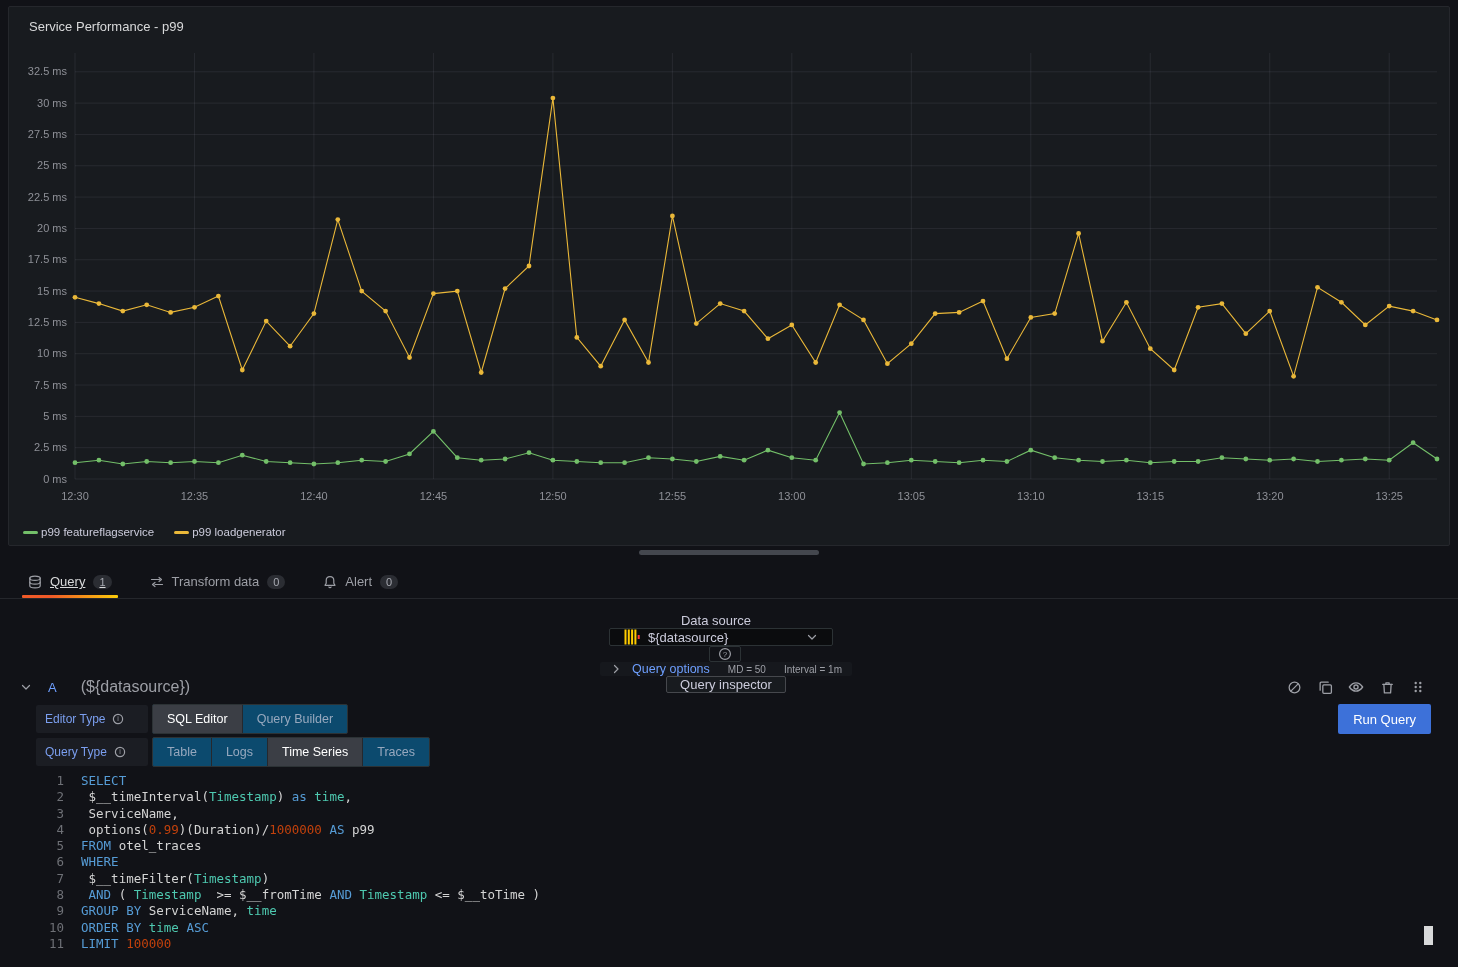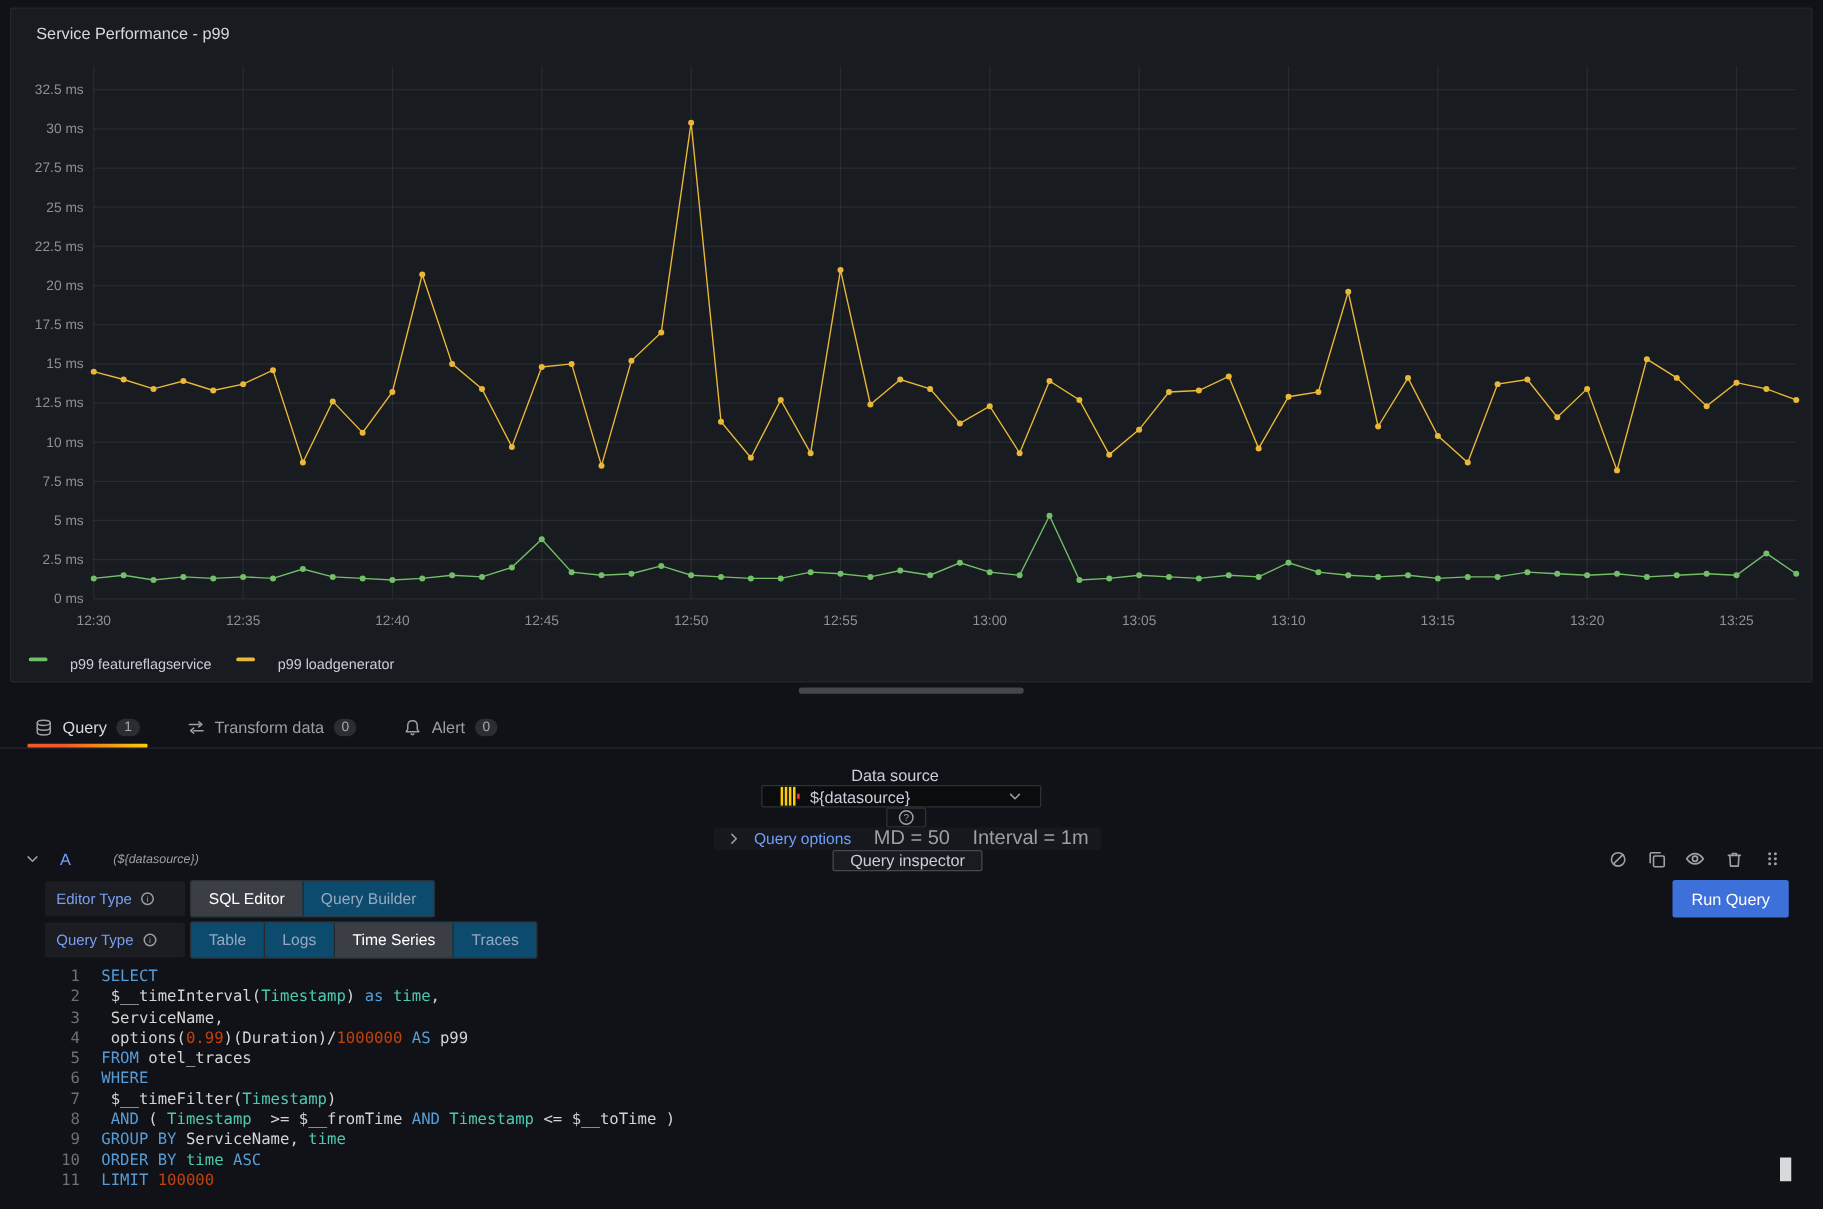--- a/index.html
+++ b/index.html
@@ -10,58 +10,58 @@
 
   
   .panel { position:absolute; left:8px; top:6px; width:1442px; height:540px;
     background:#181b1f; border:1px solid #25272c; border-radius:2px; }
   .panel-title { position:absolute; top:12px; left:20px; font-size:13px; font-weight:500; color:#d8d9da; }
   #chart-svg { position:absolute; left:4px; top:34px; }
   .ylab { fill:#8e9097; font-size:11px; text-anchor:end; font-family:"Liberation Sans",sans-serif; }
   .xlab { fill:#8e9097; font-size:11px; text-anchor:middle; font-family:"Liberation Sans",sans-serif; }
   .grid { stroke:rgba(204,204,220,0.09); stroke-width:1; }
   .legend { position:absolute; left:14px; bottom:7px; display:flex; gap:20px; align-items:center; }
-  .legend-item { display:flex; align-items:flex-start; gap:18px; font-size:11.5px; color:#ccccdc; cursor:pointer; }
+  .legend-item { display:flex; align-items:center; gap:3px; font-size:11.5px; color:#ccccdc; cursor:pointer; }
   .legend-marker { width:15px; height:3px; border-radius:2px; }
 
   
   .resize-handle { position:absolute; top:550px; left:50%; transform:translateX(-50%);
     width:180px; height:5px; background:#44474e; border-radius:3px; }
 
   
   .tabs-bar { position:absolute; top:565px; left:0; width:1458px; height:34px;
     border-bottom:1px solid #25272c; display:flex; align-items:stretch; padding-left:16px; }
   .tab { position:relative; display:flex; align-items:center; gap:8px; padding:0 12px;
     margin-right:14px; font-size:13px; color:#9d9fa6; }
-  .tab.active { color:#d8d9da; }
+  .tab.active { color:#d8d9da;text-decoration:underline; }
   .tab.active::after { content:""; position:absolute; left:6px; right:6px; bottom:0; height:3px;
     background:linear-gradient(90deg,#f05a28 30%,#fbca0a 99%); border-radius:1px; }
   .tab-count { background:#2b2d33; border-radius:9px; padding:1px 6px; font-size:11px; color:#a8aab2; }
 
   
   .toolbar { position:absolute; top:613px; left:14px; right:30px; height:32px;
     display:flex; align-items:center;flex-direction:column; }
   .ds-label { font-size:13px; color:#ccccdc; margin-right:10px; }
   .ds-picker { width:224px; height:32px; background:#0b0c0e; border:1px solid #2c3235; border-radius:2px;
     display:flex; align-items:center; padding:0 14px; gap:8px; cursor:pointer; }
   .ds-picker .ds-value { flex:1; font-size:13px; color:#ccccdc; white-space:nowrap; overflow:hidden; }
   .help-btn { width:32px; height:32px; margin-left:8px; border:1px solid #2c3235; border-radius:2px;
     display:flex; align-items:center; justify-content:center; }
   .query-options-bar { flex:1; height:32px; margin-left:10px; background:#16181d; border-radius:2px;
     display:flex; align-items:center; padding:0 10px; gap:10px; }
   .qo-label { font-size:12.5px; color:#6e9fff; cursor:pointer; }
-  .qo-stat { font-size:16px; color:#9d9fa6; margin-left:8px; }
+  .qo-stat { font-size:10px; color:#9d9fa6; margin-left:8px; }
   .query-inspector-btn { height:32px; margin-left:10px; padding:0 13px; border:1px solid #46484d;
     border-radius:2px; background:#181b1f; font-size:13px; color:#ccccdc; }
 
   
   .query-header { position:absolute; top:674px; left:14px; right:30px; height:26px;
     display:flex; align-items:center; }
   .query-refid { margin-left:16px; font-size:13px; font-weight:500; color:#6e9fff; cursor:pointer; }
-  .query-ds-hint { margin-left:34px; font-size:10px; font-style:italic; color:#9d9fa6; }
+  .query-ds-hint { margin-left:24px; font-size:16px; color:#9d9fa6; }
   .query-actions { margin-left:auto; display:flex; align-items:center; gap:11px; }
   .qa-btn { width:20px; height:20px; display:flex; align-items:center; justify-content:center; }
 
   
   .form-row { position:absolute; left:36px; height:30px; display:flex; align-items:center; }
   .row-editor-type { top:704px; }
   .row-query-type { top:737px; }
   .inline-label { height:28px; min-width:112px; background:#1b1d23; border-radius:2px;
     display:flex; align-items:center; gap:7px; padding:0 9px; font-size:12px; color:#7b9ff0; margin-right:4px; }
   .seg { display:inline-flex; background:#0c4a6e; border:1px solid #2c3235; border-radius:2px; overflow:hidden; }

